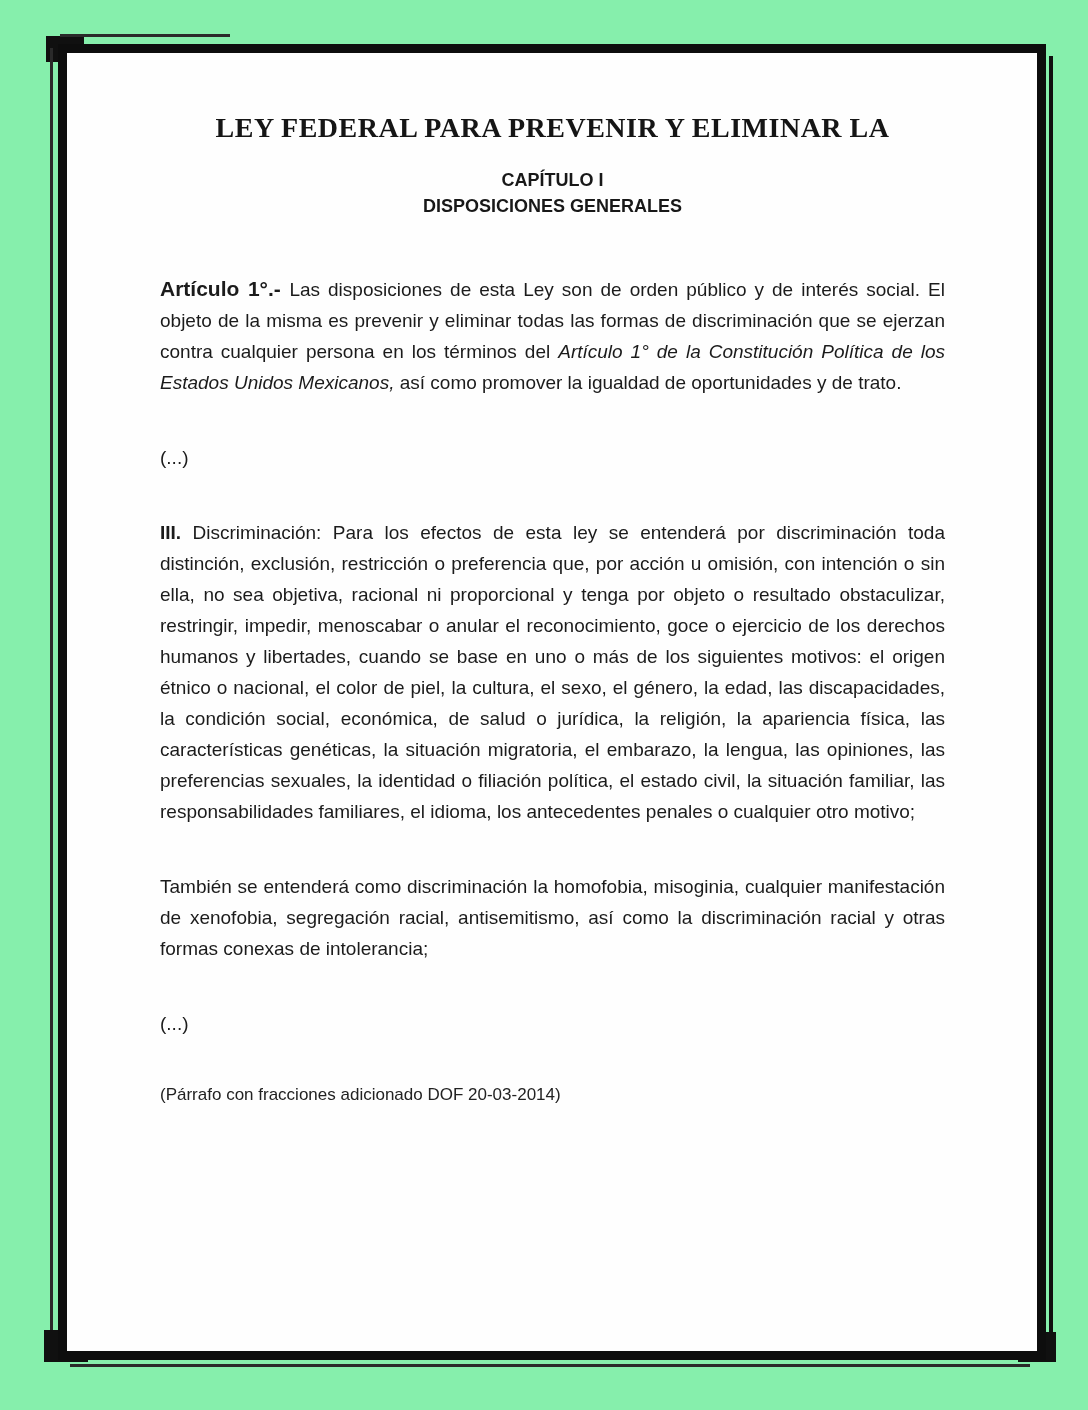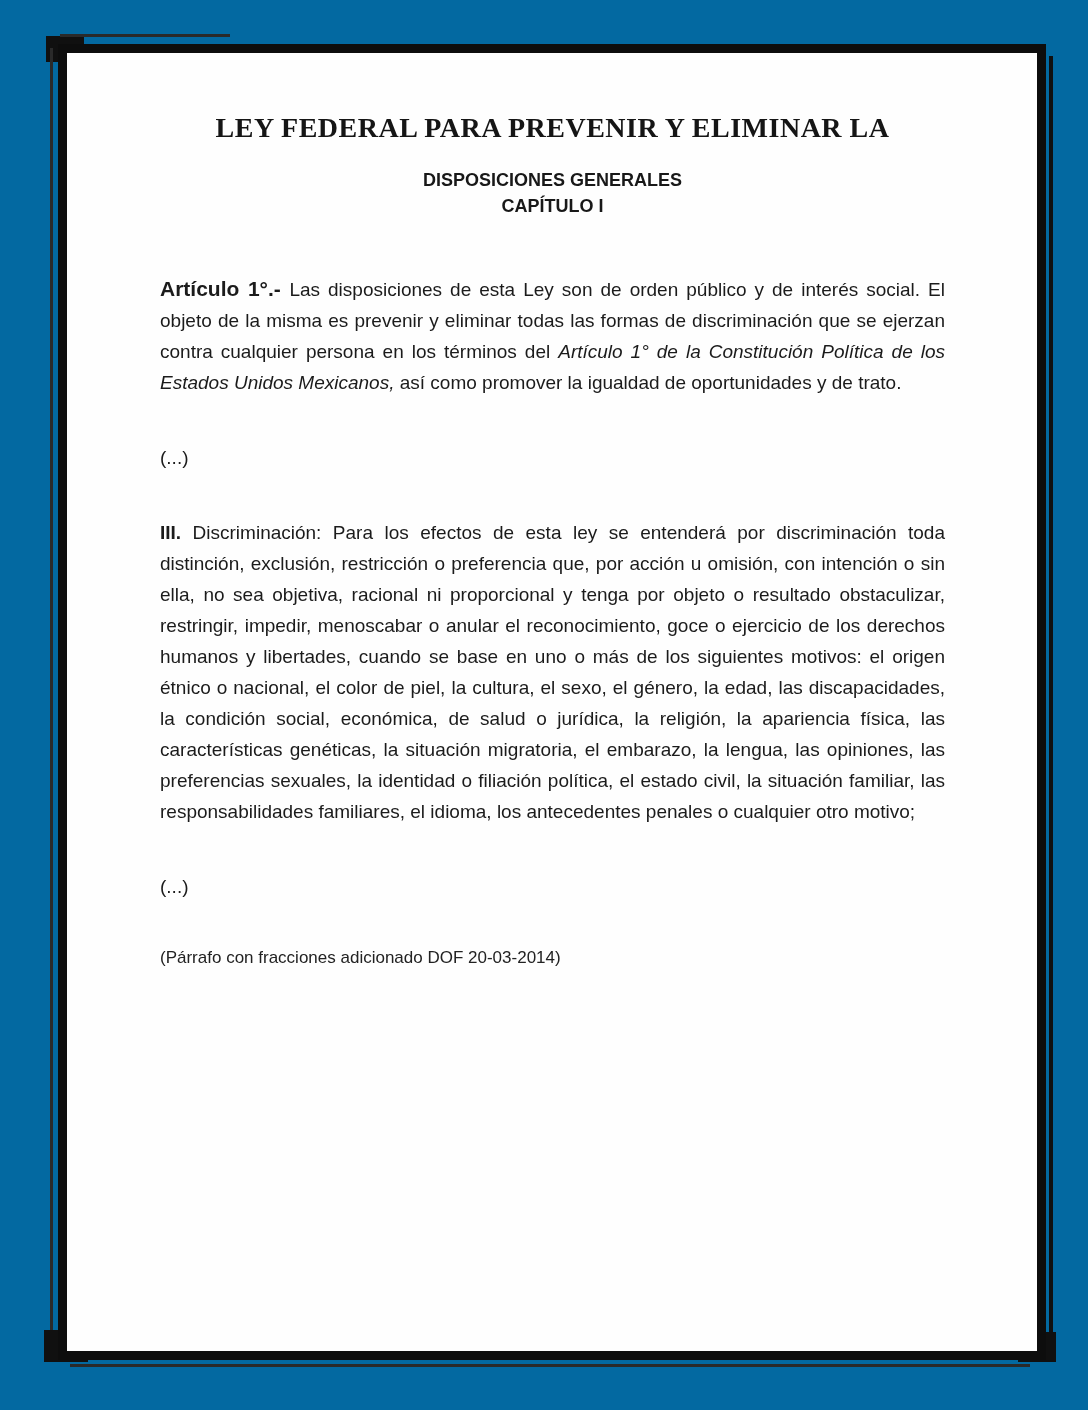--- a/index.html
+++ b/index.html
@@ -1,20 +1,20 @@
 <!DOCTYPE html>
 <html><head>
 <meta charset="utf-8">
 <style>
   html, body { margin: 0; padding: 0; background: #ffffff; }
   .screen {
     position: relative;
     width: 1088px;
     height: 1410px;
-    background: #0369a1;
+    background: #86efac;
     overflow: hidden;
     font-family: "Liberation Sans", sans-serif;
     color: #1b1b1b;
   }
   .frame {
     position: absolute;
     left: 58px;
     top: 44px;
     width: 988px;
     height: 1316px;
@@ -79,28 +79,29 @@
   <div class="artifact-soft" style="left:70px; top:1364px; width:960px; height:3px;"></div>
 
   <div class="frame">
     <div class="content">
 
       <h1 class="doc-title">
         <span>LEY FEDERAL PARA PREVENIR Y ELIMINAR LA</span><br>
       </h1>
 
       <div class="chapter-block">
+        <div class="chapter">CAPÍTULO I</div>
         <div class="chapter">DISPOSICIONES GENERALES</div>
-        <div class="chapter">CAPÍTULO I</div>
       </div>
 
       <div class="doc-body">
           <div class="paragraph p-body"><span class="run-bold-lead">Artículo 1°.- </span><span class="run-regular">Las disposiciones de esta Ley son de orden público y de interés social. El objeto de la misma es prevenir y eliminar todas las formas de discriminación que se ejerzan contra cualquier persona en los términos del </span><span class="run-italic">Artículo 1° de la Constitución Política de los Estados Unidos Mexicanos,</span><span class="run-regular"> así como promover la igualdad de oportunidades y de trato.</span></div>
           <div class="paragraph p-ellipsis"><span class="run-regular">(...)</span></div>
           <div class="paragraph p-body"><span class="run-bold">III. </span><span class="run-regular">Discriminación: Para los efectos de esta ley se entenderá por discriminación toda distinción, exclusión, restricción o preferencia que, por acción u omisión, con intención o sin ella, no sea objetiva, racional ni proporcional y tenga por objeto o resultado obstaculizar, restringir, impedir, menoscabar o anular el reconocimiento, goce o ejercicio de los derechos humanos y libertades, cuando se base en uno o más de los siguientes motivos: el origen étnico o nacional, el color de piel, la cultura, el sexo, el género, la edad, las discapacidades, la condición social, económica, de salud o jurídica, la religión, la apariencia física, las características genéticas, la situación migratoria, el embarazo, la lengua, las opiniones, las preferencias sexuales, la identidad o filiación política, el estado civil, la situación familiar, las responsabilidades familiares, el idioma, los antecedentes penales o cualquier otro motivo;</span></div>
+          <div class="paragraph p-body"><span class="run-regular">También se entenderá como discriminación la homofobia, misoginia, cualquier manifestación de xenofobia, segregación racial, antisemitismo, así como la discriminación racial y otras formas conexas de intolerancia;</span></div>
           <div class="paragraph p-ellipsis"><span class="run-regular">(...)</span></div>
           <div class="paragraph p-note"><span class="run-regular">(Párrafo con fracciones adicionado DOF 20-03-2014)</span></div>
         </div>
 
     </div>
   </div>
 
 </div>
 
 </body></html>

